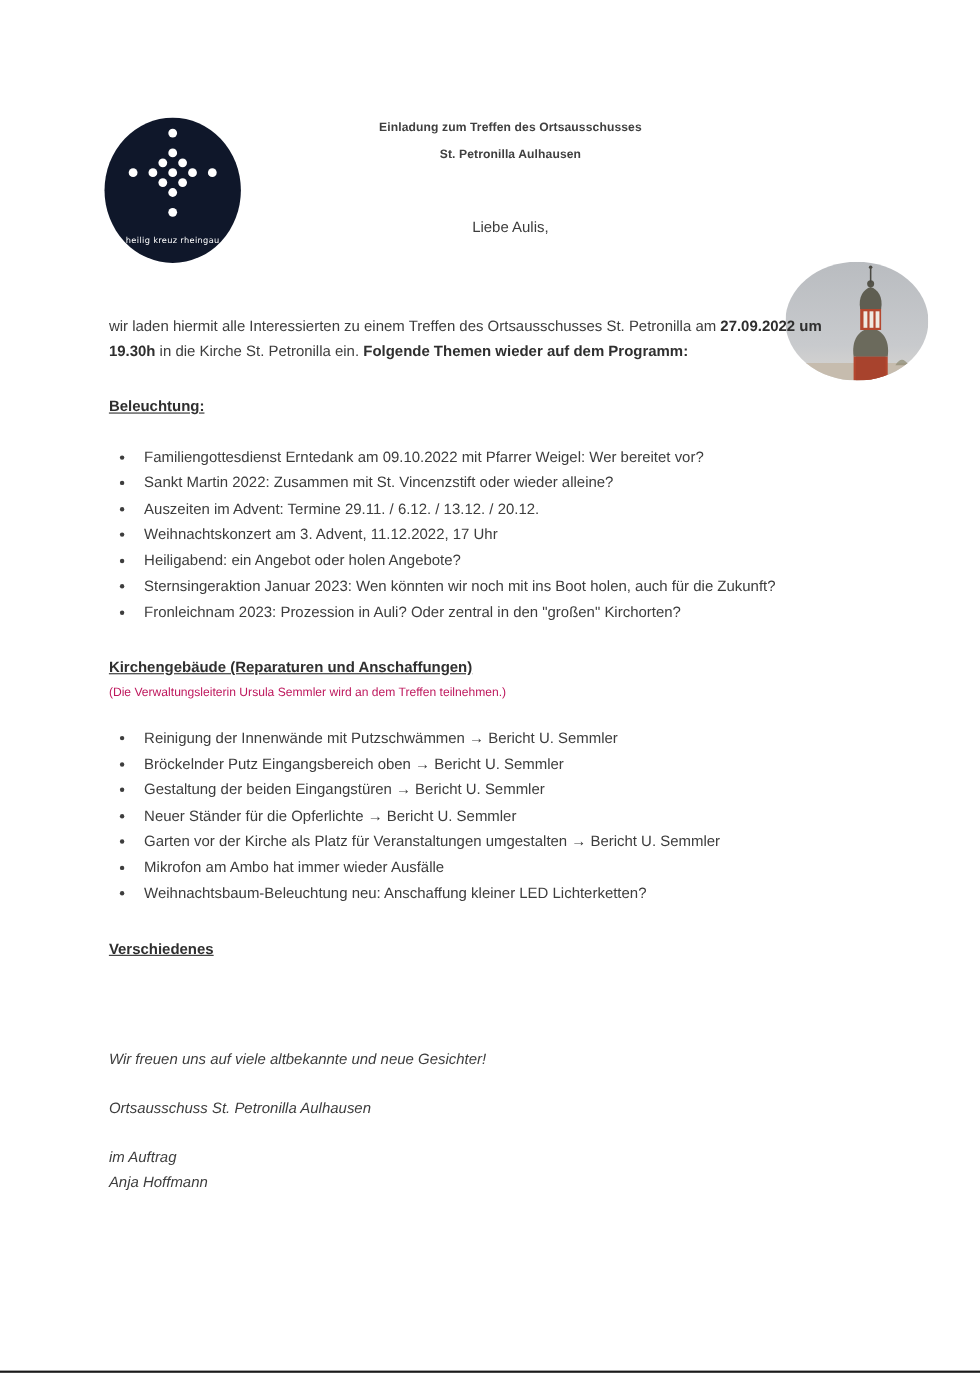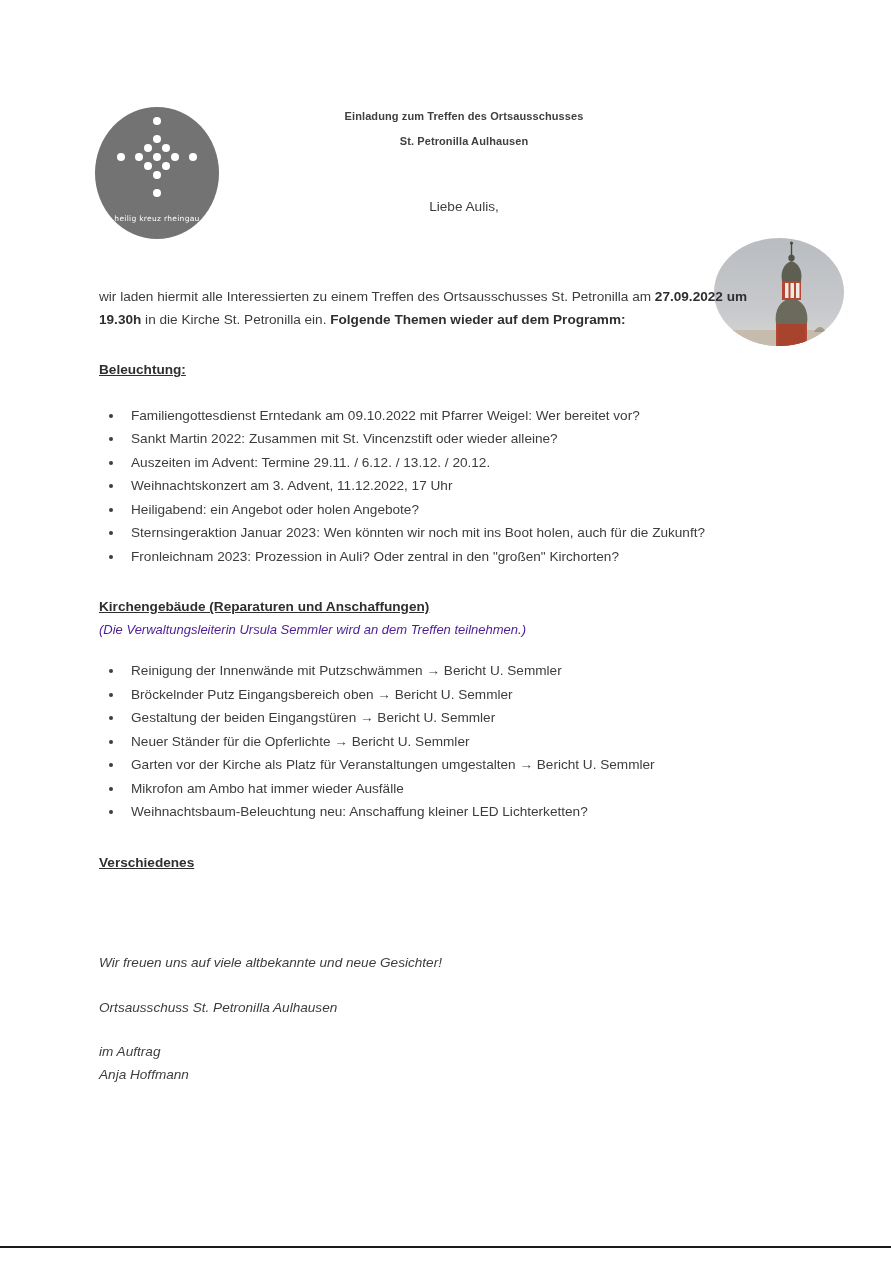--- a/index.html
+++ b/index.html
@@ -35,21 +35,21 @@
   }
 
   
   .logo {
     position: absolute;
     left: 95px;
     top: 3px;
     width: 124px;
     height: 132px;
     border-radius: 50%;
-    background: #737373;
+    background: #0f172a;
     overflow: hidden;
   }
   .logo-dots {
     position: absolute;
     left: 0; top: 6px;
     width: 124px;
     height: 104px;
   }
   .logo-dots span {
     position: absolute;
@@ -121,23 +121,22 @@
   }
   .para b { font-weight: bold; color: #2f2f2f; }
 
   .section-head {
     font-weight: bold;
     text-decoration: underline;
     color: #2f2f2f;
     font-size: 13.6px;
   }
   .section-sub {
-    font-style: italic;
-    font-size: 13px;
-    color: #4c1d95;
+    font-size: 11px;
+    color: #be185d;
   }
 
   ul.bullets {
     list-style: none;
     margin: 0;
     padding: 0;
   }
   ul.bullets li {
     position: relative;
     padding-left: 32px;

